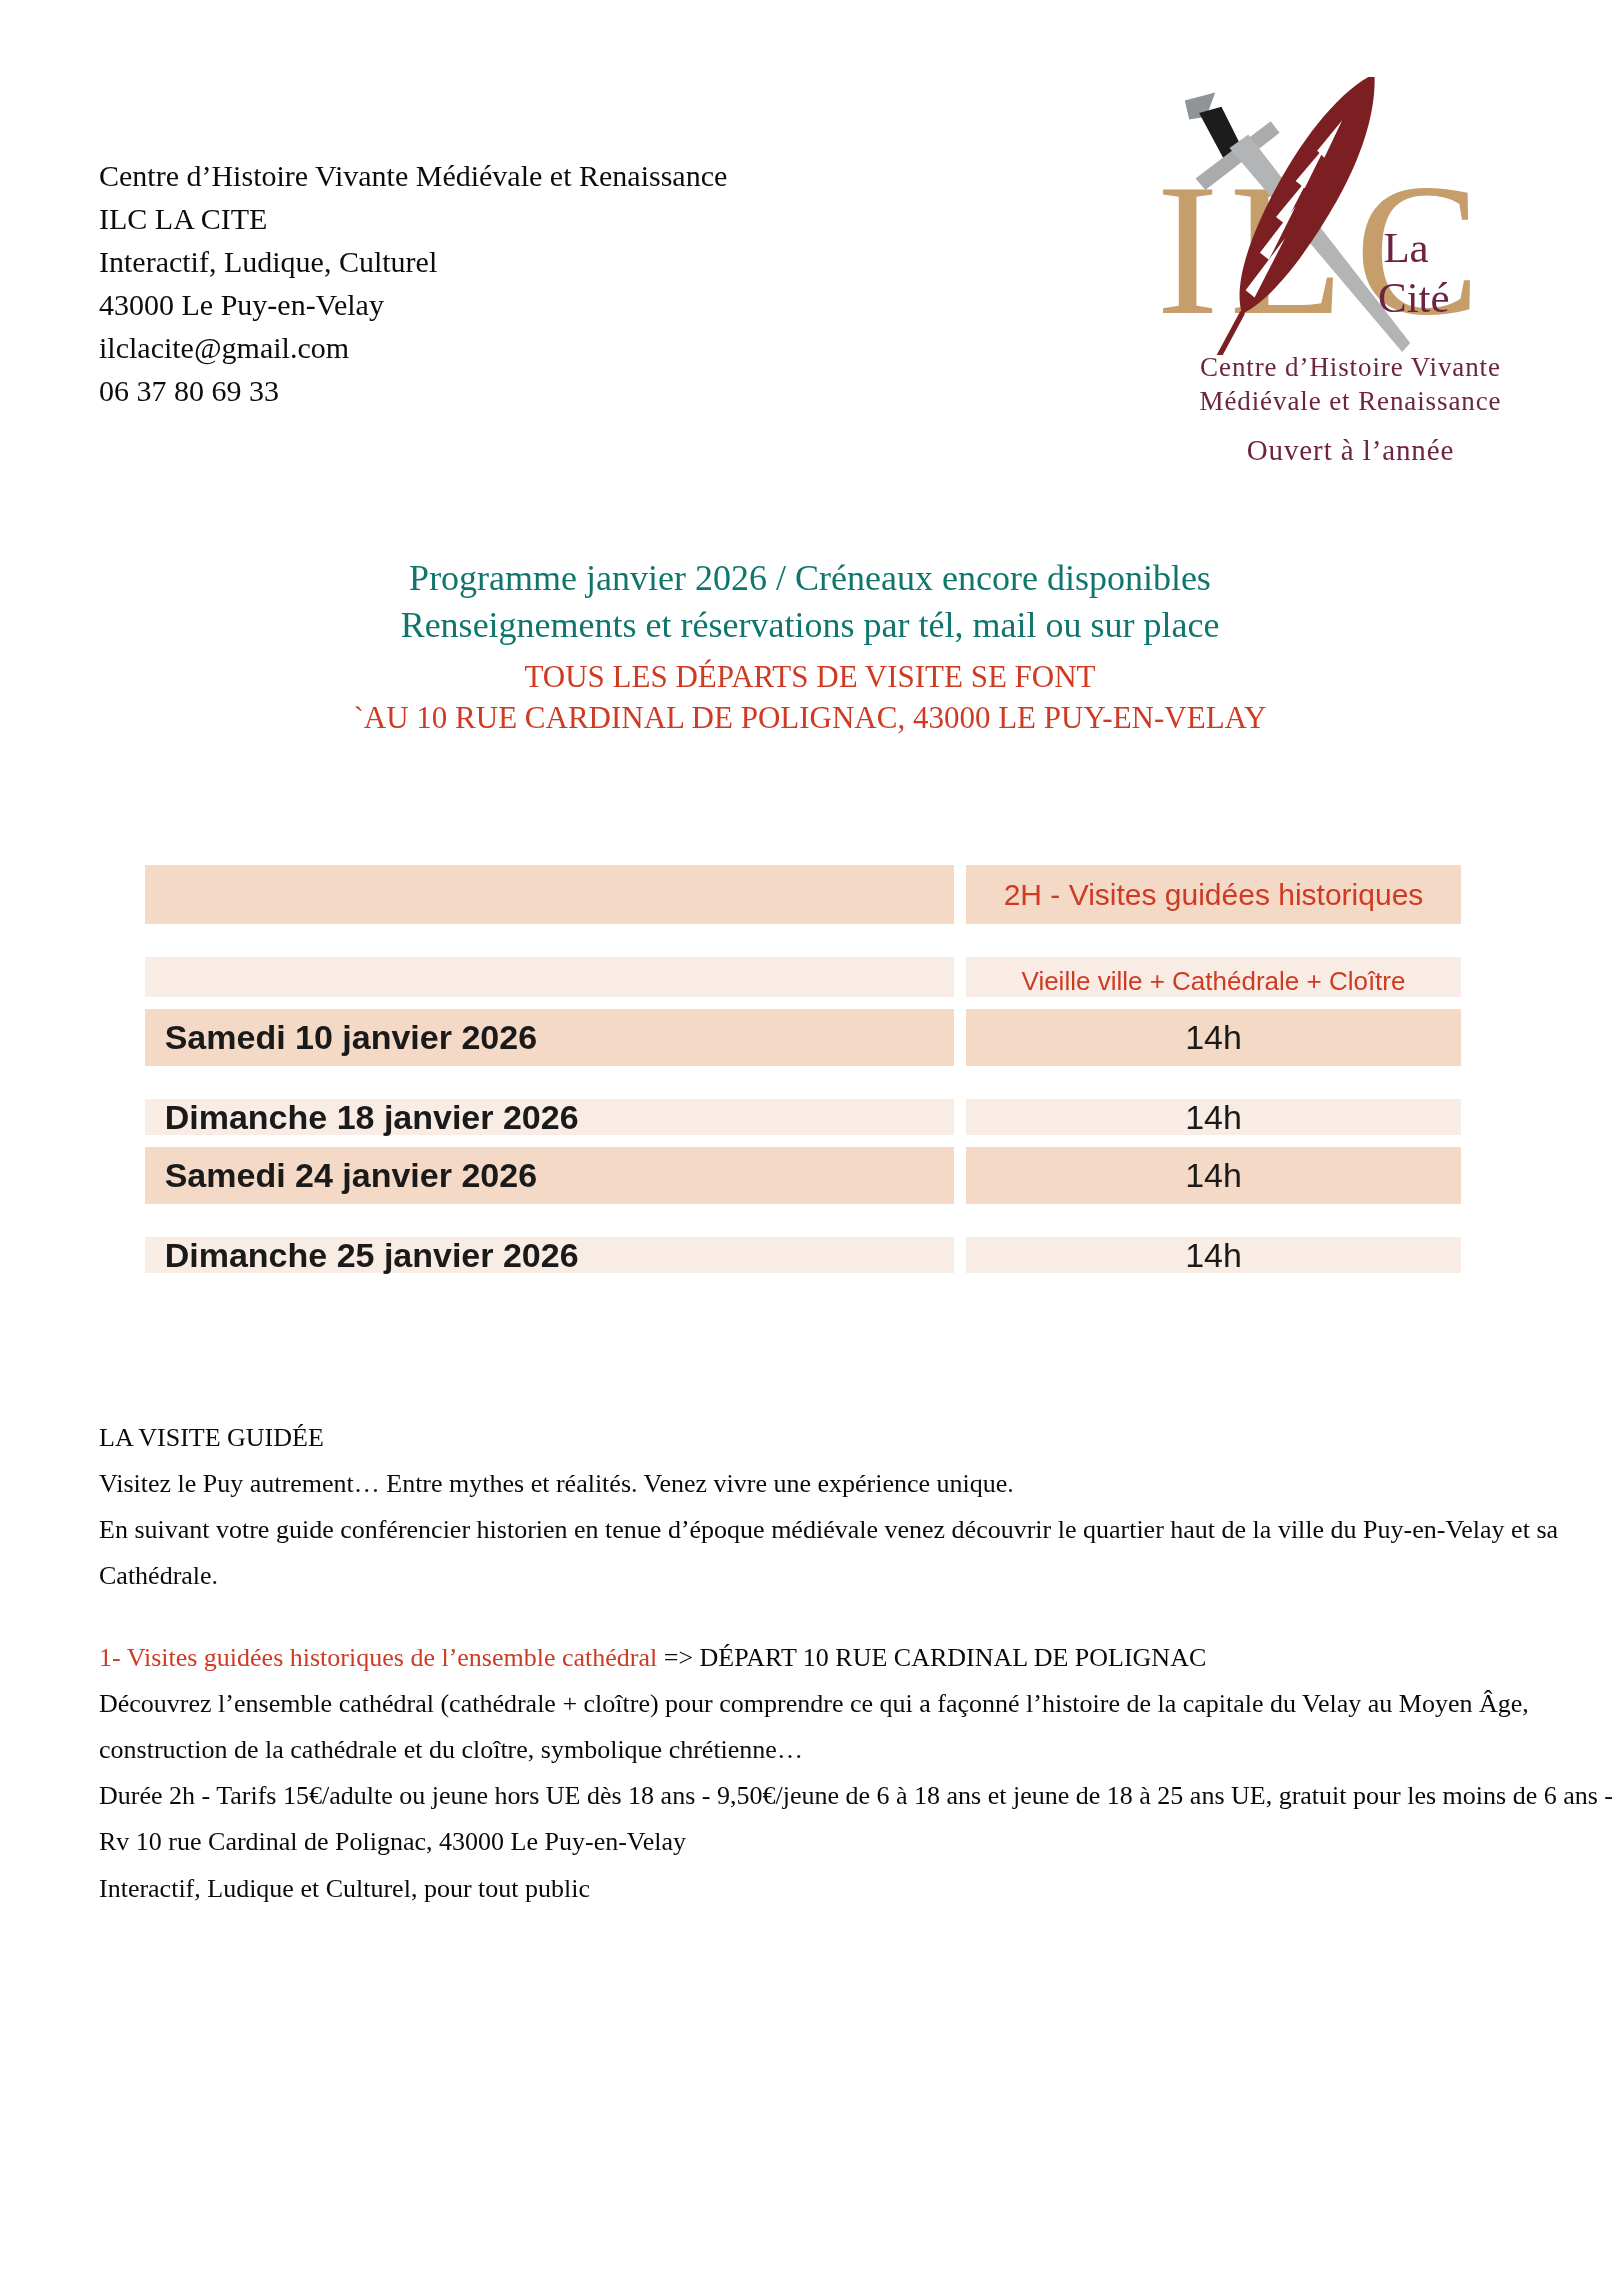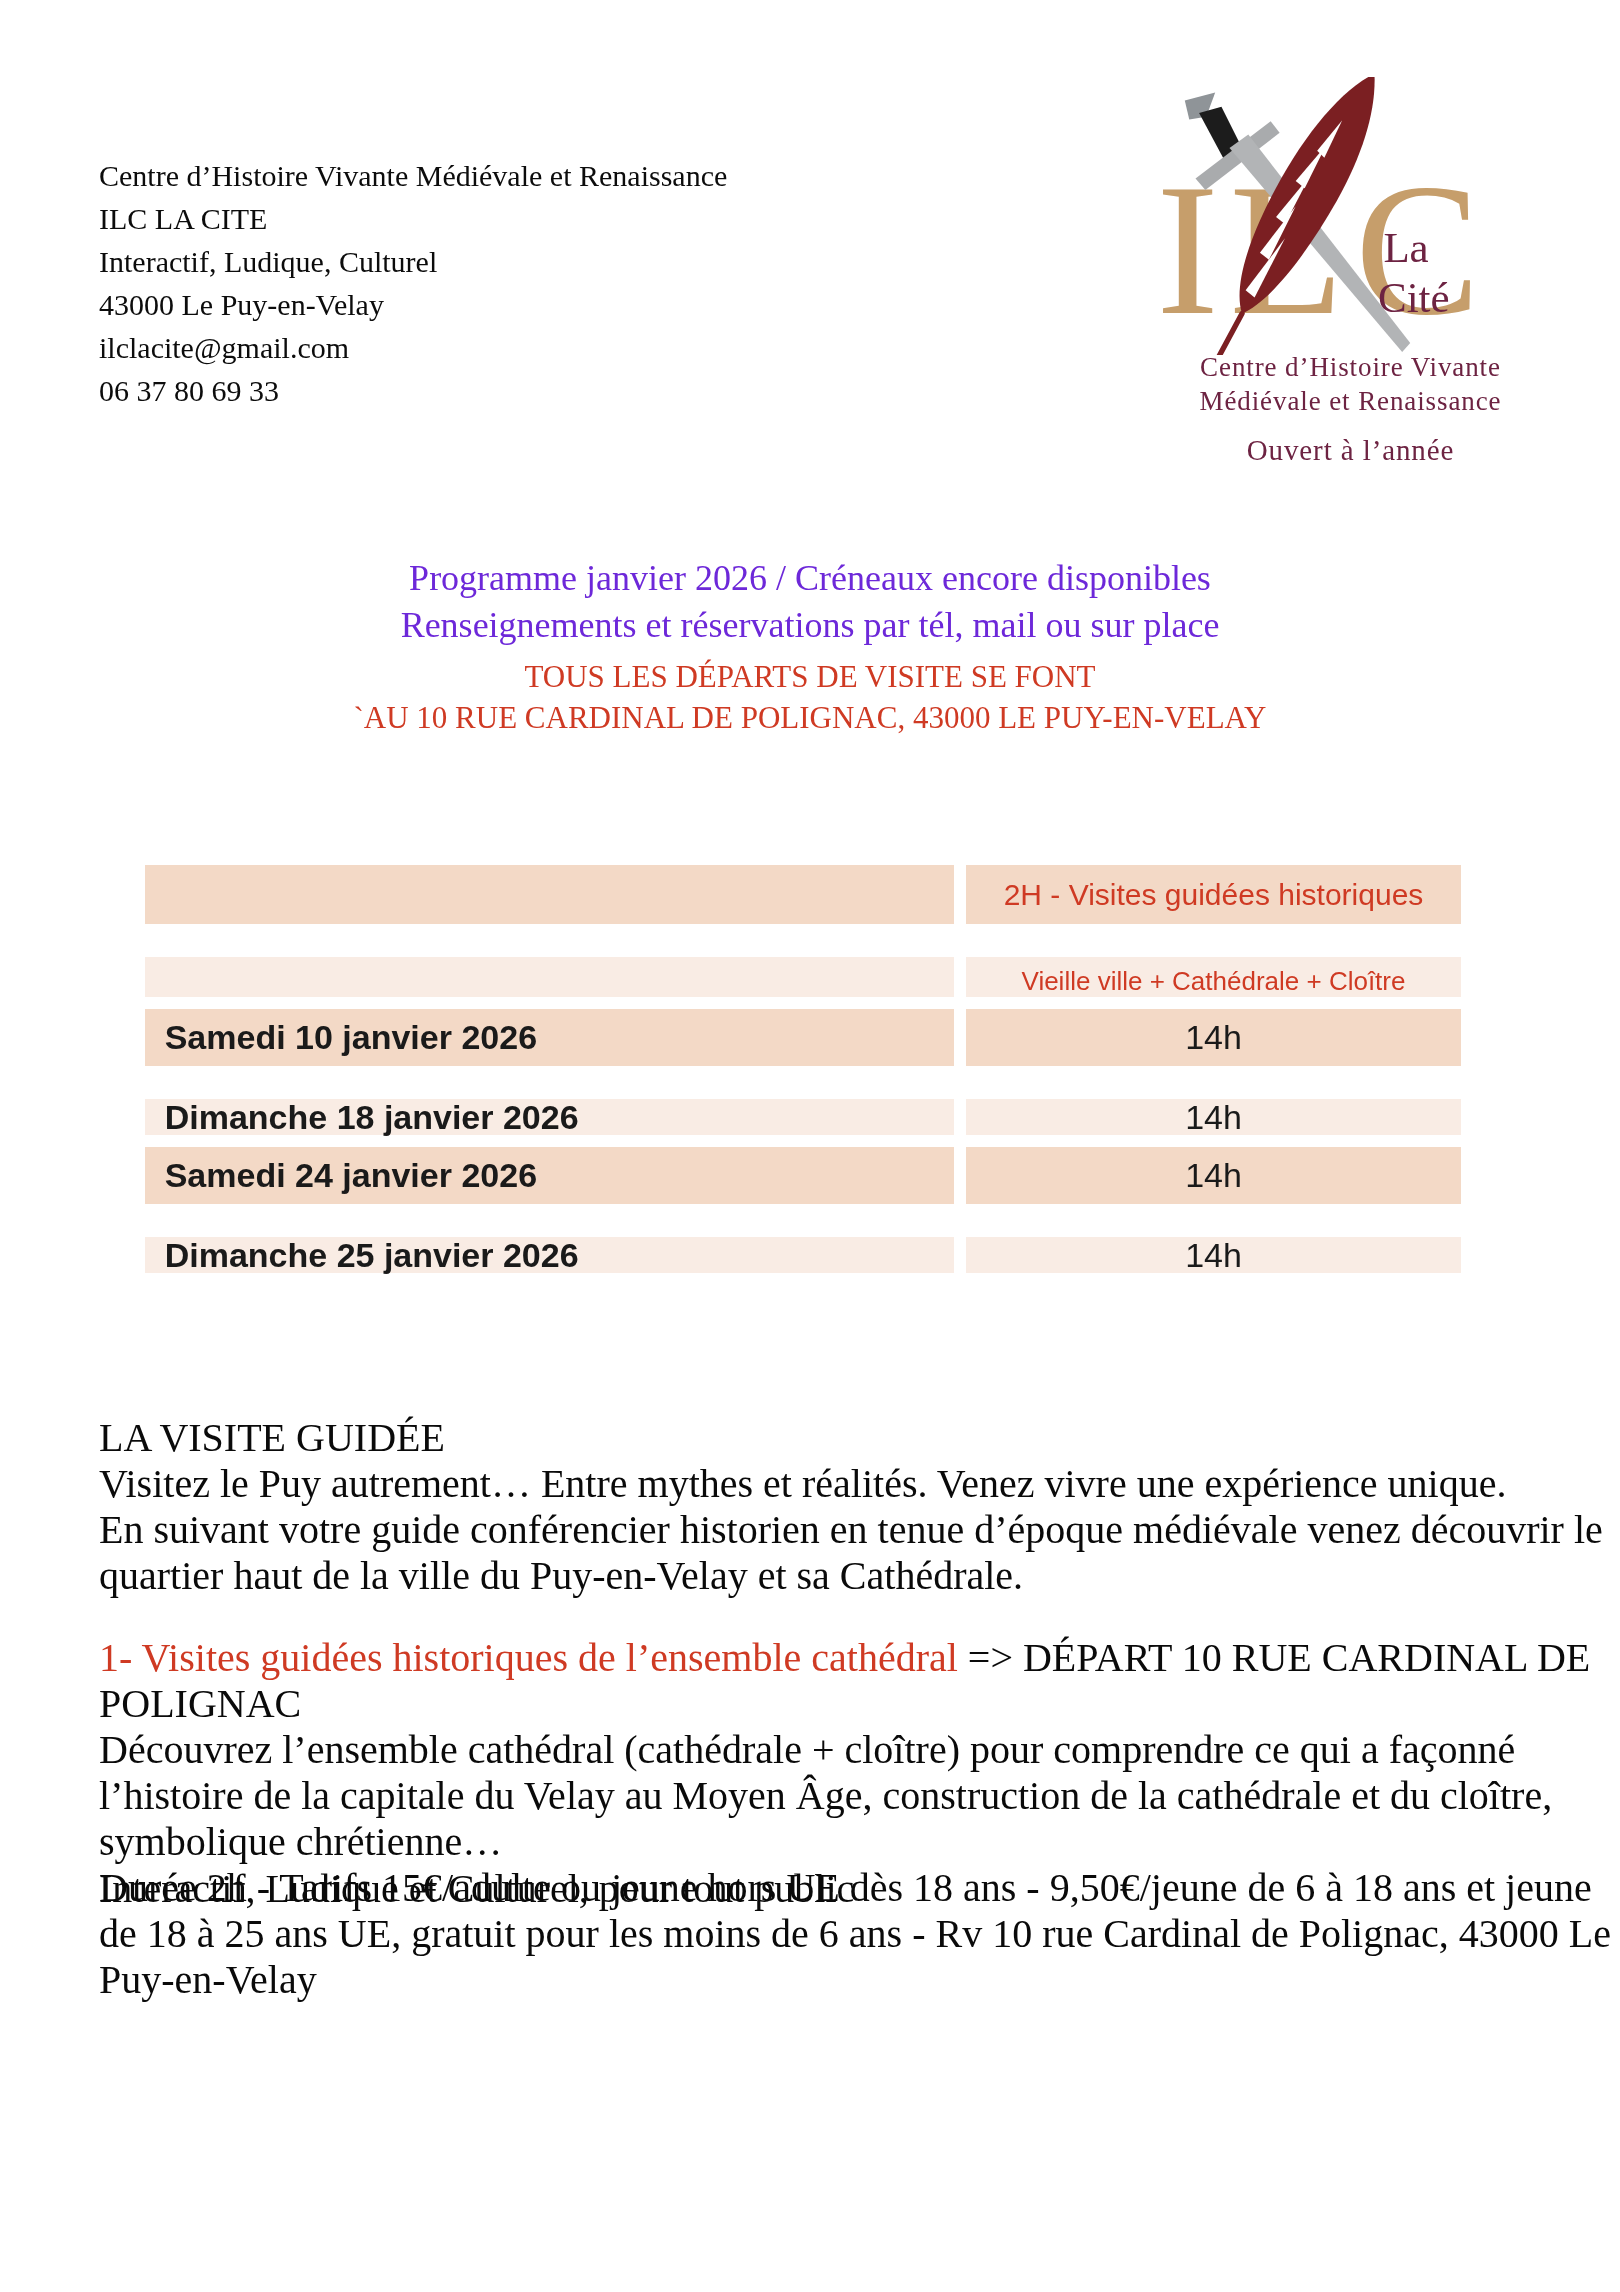--- a/index.html
+++ b/index.html
@@ -31,21 +31,21 @@
     font-size:27px; line-height:34px;
     letter-spacing:0.9px;
   }
   .logo-taglines .ouvert { font-size:29px; margin-top:15px; }
 
   
   .intro {
     position:absolute; left:0; top:555px; width:1620px;
     text-align:center;
   }
-  .intro-line { font-size:36px; line-height:47px; color:#6d28d9; }
+  .intro-line { font-size:36px; line-height:47px; color:#0f766e; }
   .intro-red  { font-size:31px; line-height:41px; color:var(--red,#cf3a23); }
   .intro-red.first { margin-top:7.2px; }
 
   
   .schedule {
     position:absolute; left:125px; top:865px;
     display:grid;
     grid-template-columns:809px 495px;
     grid-template-rows:59px 61px 57px 57px 57px 57px;
     gap:12px;
@@ -55,21 +55,21 @@
   .cell { display:flex; align-items:center; }
   .bg-dark  { background:var(--peach_dark,#f3d9c6); }
   .bg-light { background:var(--peach_light,#f9ece4);margin-top:21px; }
   .cell.center { justify-content:center; }
   .col-header    { color:var(--red,#cf3a23); font-size:30px; }
   .col-subheader { color:var(--red,#cf3a23); font-size:26px; align-items:flex-start; padding-top:9px; }
   .date-cell { font-weight:bold; font-size:34px; color:#1a1a1a; padding-left:19.7px; }
   .time-cell { font-size:34px; color:#1a1a1a; }
 
   
-  .bodytext { font-size:40px; line-height:46px; color:#0a0a0a; }
+  .bodytext { font-size:26px; line-height:46px; color:#0a0a0a; }
   .visit { position:absolute; left:99px; top:1415px; width:1515px; }
   .visit .title { margin-bottom:0; }
   .tour1 { position:absolute; left:99px; top:1635px; width:1515px; }
   .red-inline { color:var(--red,#cf3a23); }
   .footer-line { position:absolute; left:99px; top:1866px; width:1515px; }
   p.flow { margin:0; }
 </style>
 </head>
 <body>
 

